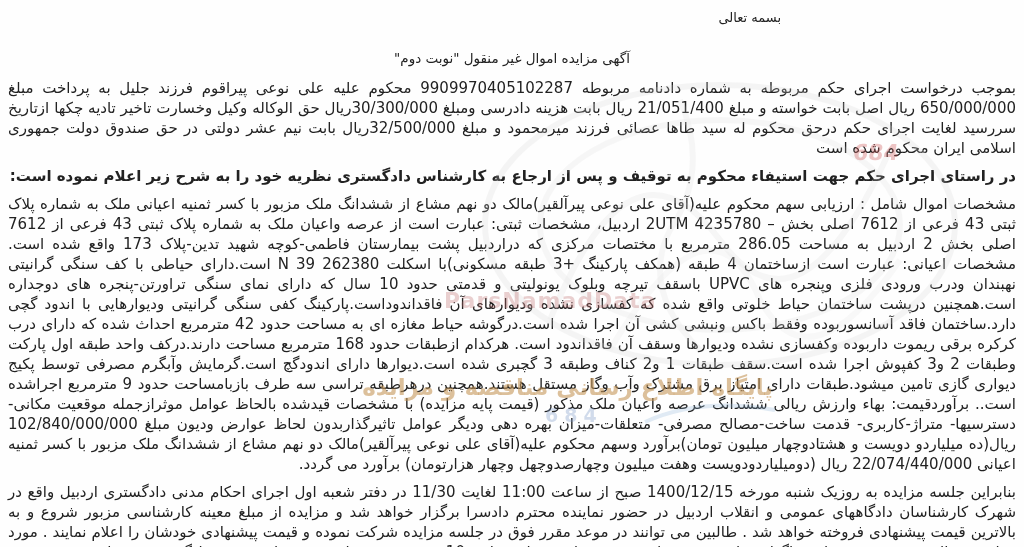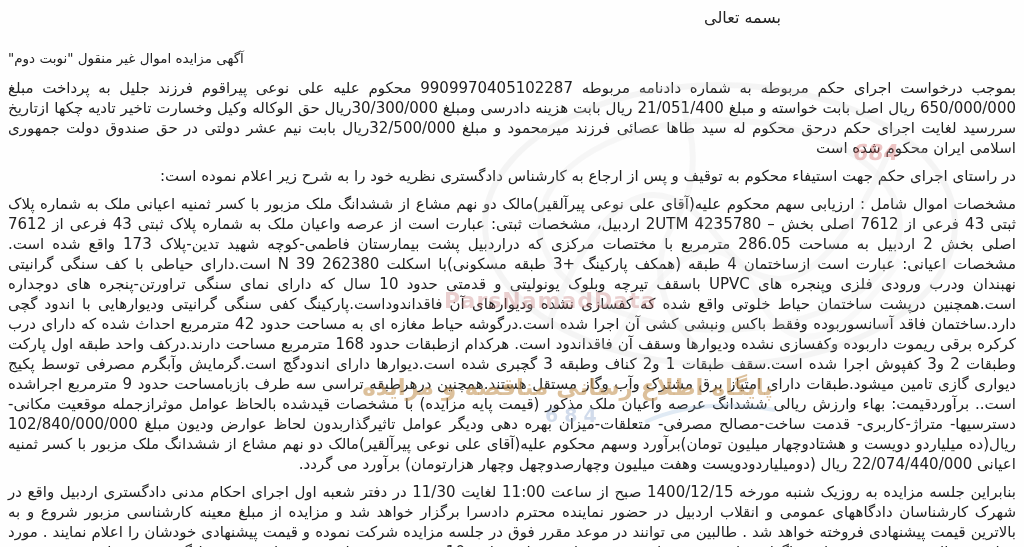--- a/index.html
+++ b/index.html
@@ -7,30 +7,30 @@
     position:relative;
     width:1024px;height:547px;
     background:#fefefe;
     overflow:hidden;
     direction:rtl;
     font-family:"DejaVu Sans",sans-serif;
     color:#222;
   }
   .content{position:relative;z-index:2;padding:8px 8px 0 8px;}
   .bismillah{
-    font-size:16px;line-height:20px;text-align:right;
+    font-size:13px;line-height:20px;text-align:right;
     margin:0 235px 20px 0;white-space:nowrap;
   }
-  .doc-title{font-size:13.5px;line-height:20px;text-align:left;margin:0 0 10px 0;}
+  .doc-title{font-size:13.5px;line-height:20px;text-align:center;margin:0 0 10px 0;}
   p.body-text{
     font-size:15px;line-height:20px;
     text-align:justify;text-justify:inter-word;
     margin:0 0 8px 0;
   }
-  p.single{}
+  p.single{font-weight:bold;}
   .signature{font-size:13px;line-height:20px;text-align:right;margin-top:2px;}
   
   .wm-layer{position:absolute;inset:0;z-index:3;pointer-events:none;}
   .wm-emblem{position:absolute;left:430px;top:60px;opacity:.5;}
   .wm-brand{
     position:absolute;left:444px;top:288px;
     font-size:22px;font-weight:bold;letter-spacing:1px;
     color:rgba(190,110,110,0.32);
     direction:ltr;font-family:"DejaVu Sans",sans-serif;
   }

